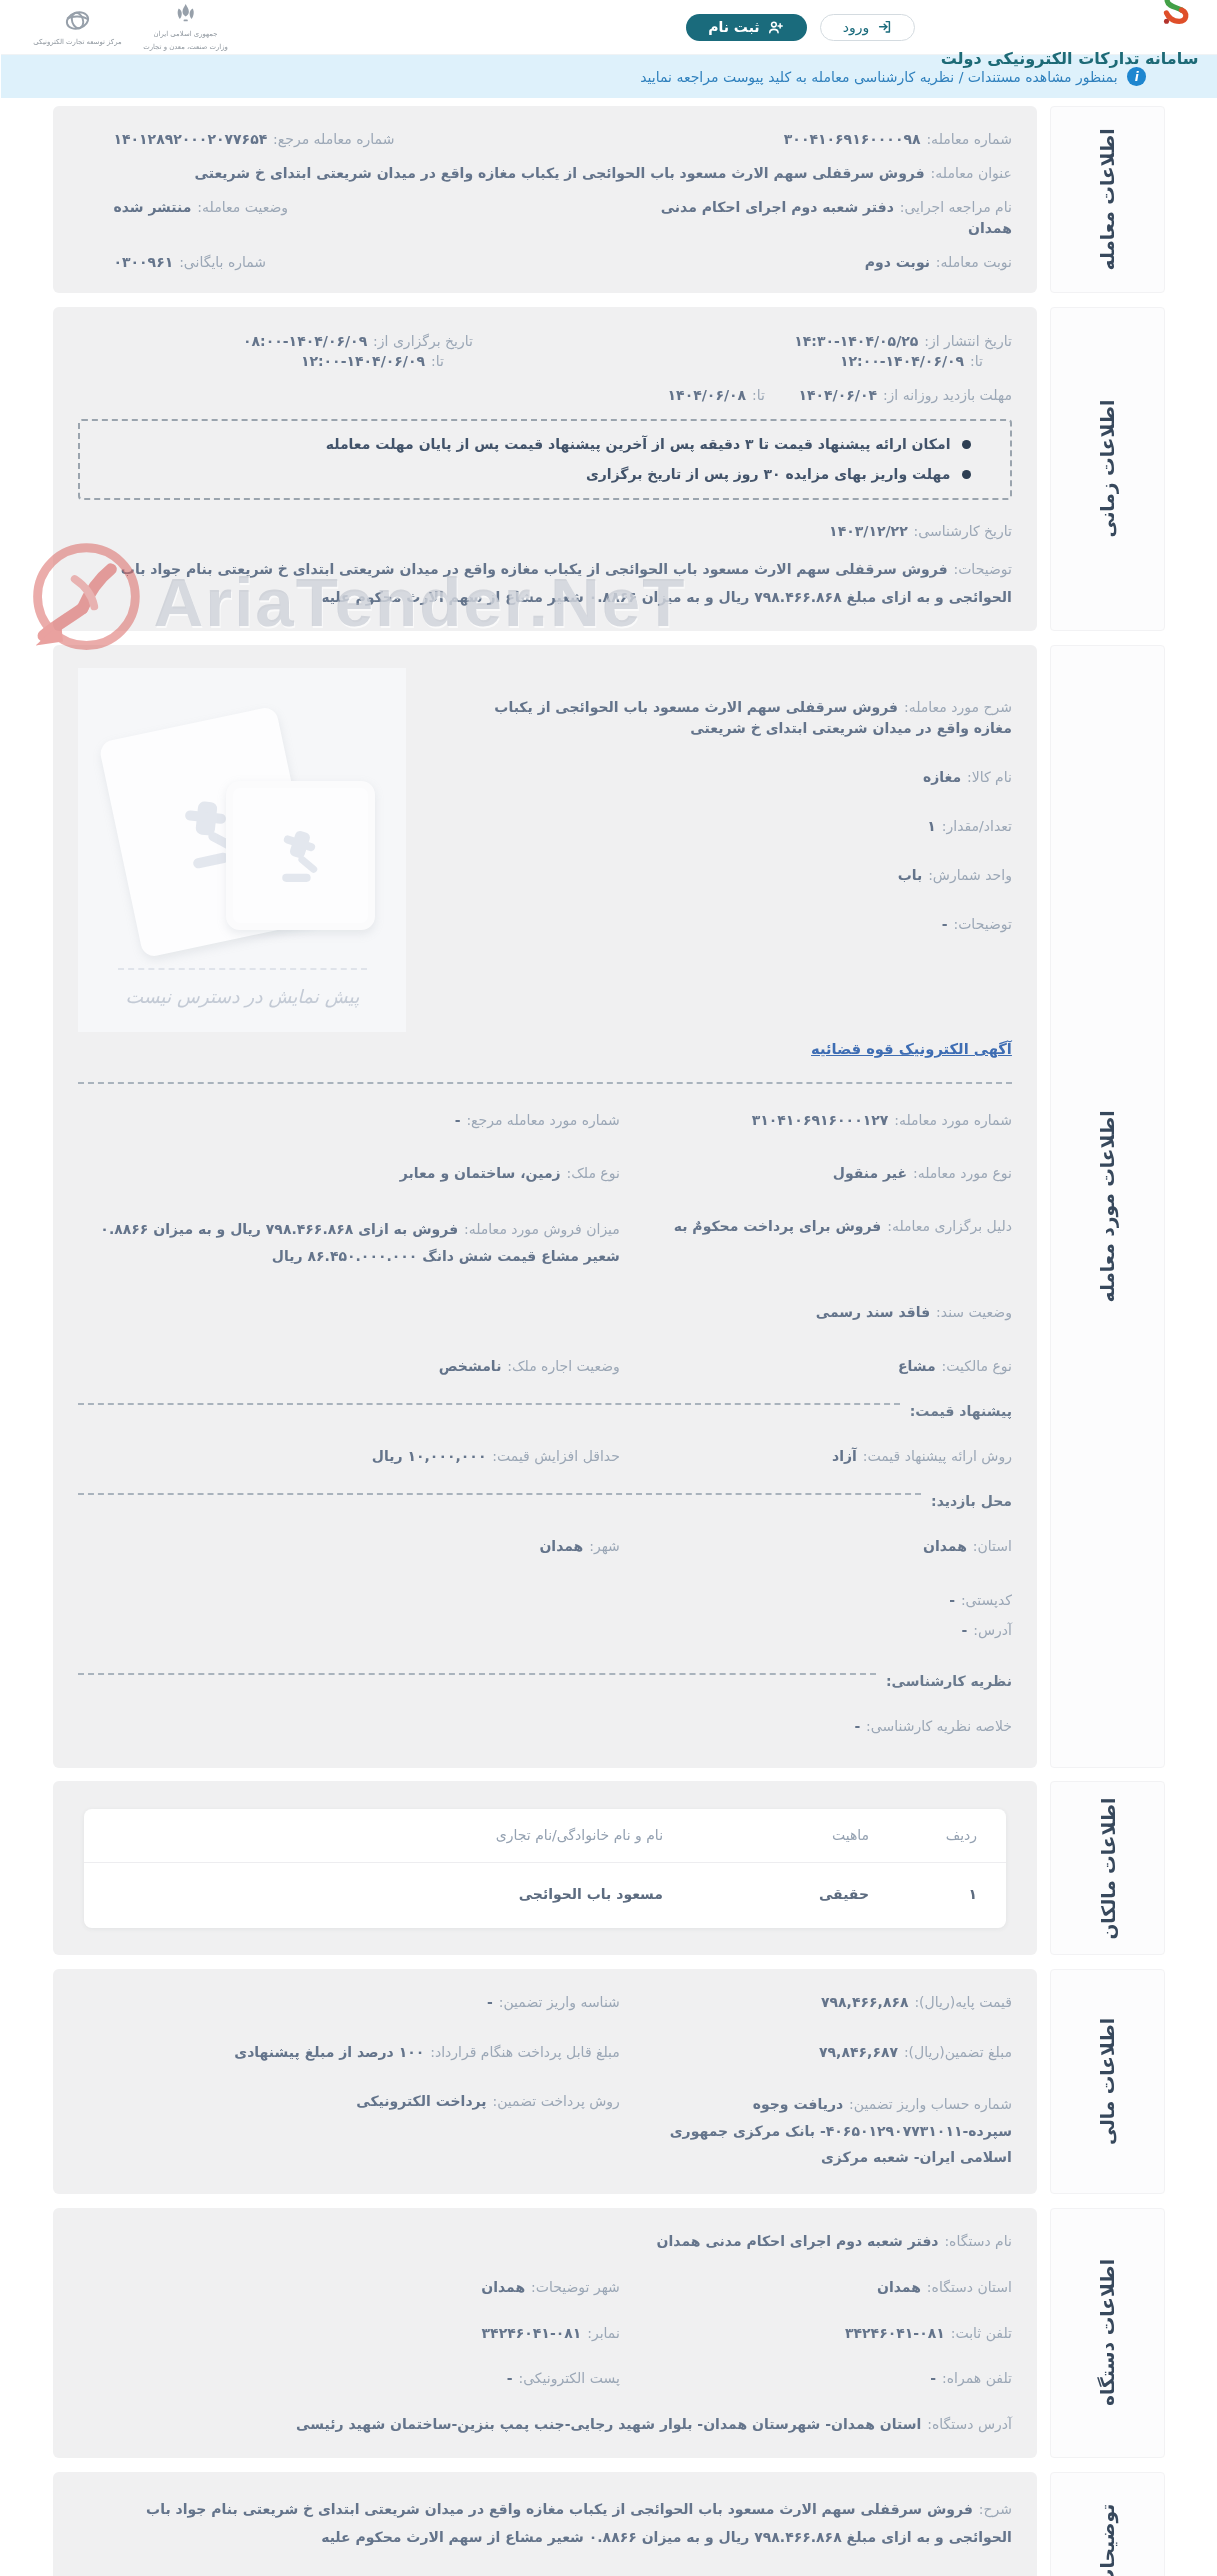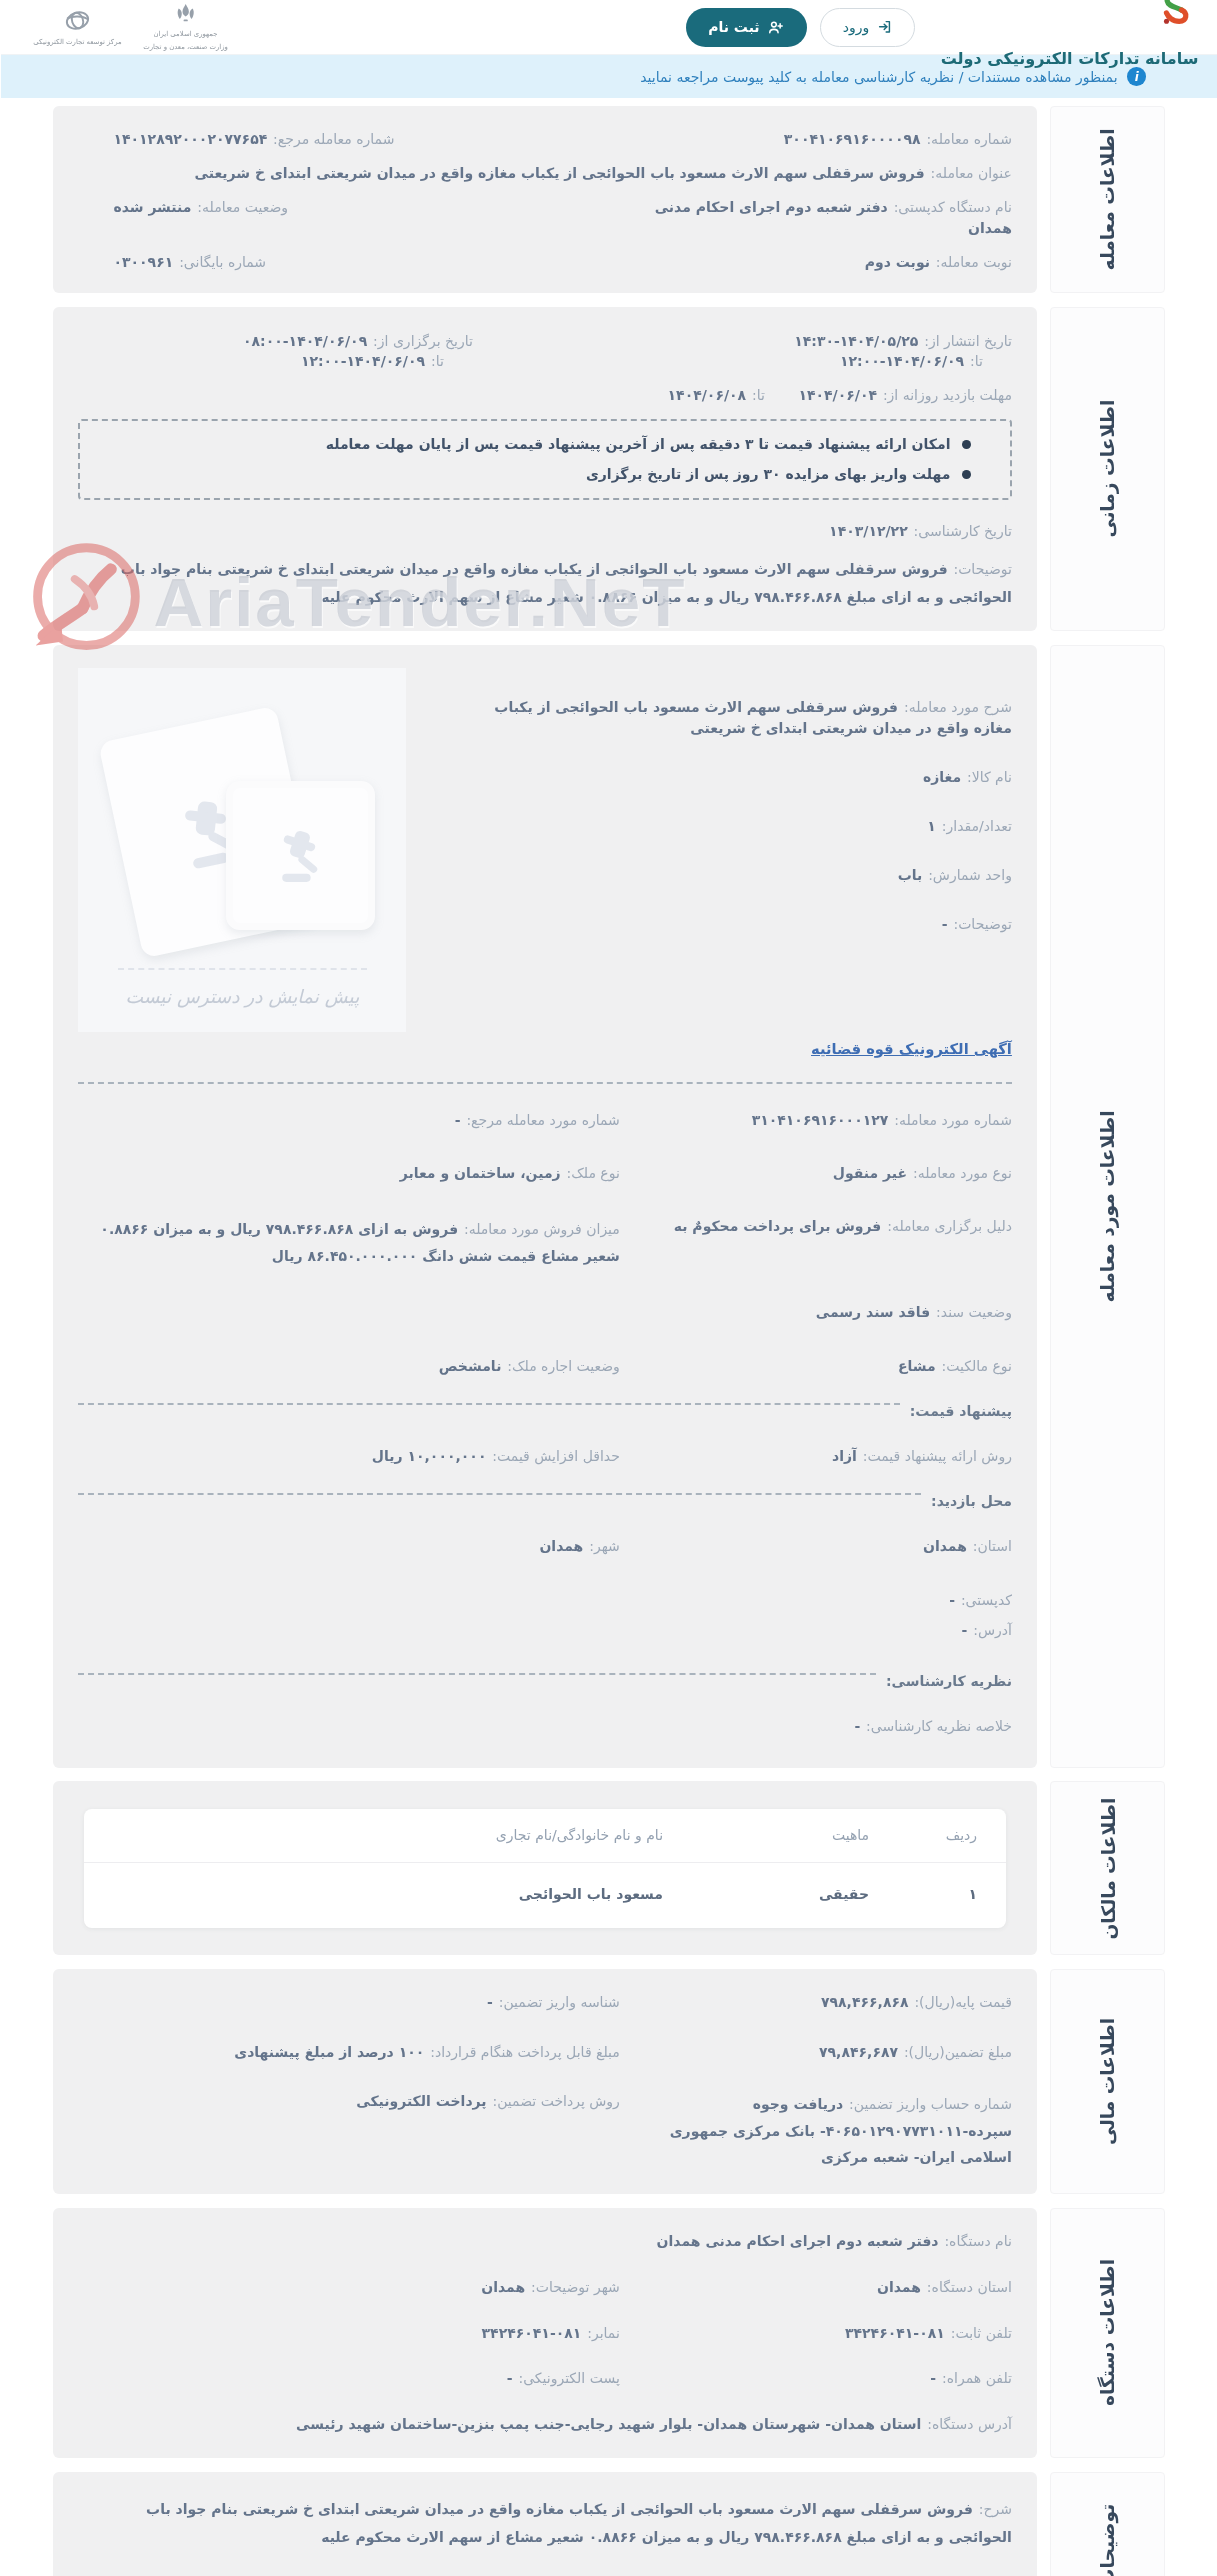--- a/index.html
+++ b/index.html
@@ -13,21 +13,21 @@
   
   .header {
     height:55px; display:flex; align-items:center;
     padding:0 19.6px 0 23.5px; background:#fff;
     border-bottom:1px solid #f0f3f5;
   }
   .brand { display:flex; align-items:flex-start; gap:24px;flex-direction:column; }
   .brand-title { color:#1d6a76; font-size:16px; font-weight:600; }
   .hdr-btn {
     display:inline-flex; align-items:center; gap:7.8px;
-    height:39px; padding:0 21.5px; border-radius:21.5px;
+    height:27px; padding:0 21.5px; border-radius:21.5px;
     font-size:14px; cursor:pointer; border:1px solid transparent;
     font-family:inherit;
   }
   .login-btn { background:#fff; border-color:#d4dbe0; color:#1a6b7c; margin-right:25.4px; }
   .register-btn { background:#1a6b7c; color:#fff; margin-right:13.7px; font-weight:600; }
   .hdr-spacer { flex:1; }
   .gov-logo { display:flex; flex-direction:column; align-items:center; gap:2px; width:108px; }
   .gov-logo .cap { font-size:6.9px; color:#8d959d; text-align:center; line-height:1.5; }
   
   .notice {
@@ -181,21 +181,21 @@
     </div>
     <div class="card deal">
       <div class="row">
         <div class="cell"><span class="lab">شماره معامله:</span><span class="val">۳۰۰۴۱۰۶۹۱۶۰۰۰۰۹۸</span></div>
         <div class="cell c2"><span class="lab">شماره معامله مرجع:</span><span class="val">۱۴۰۱۲۸۹۲۰۰۰۲۰۷۷۶۵۴</span></div>
       </div>
       <div class="row full">
         <div class="cell"><span class="lab">عنوان معامله:</span><span class="val">فروش سرقفلی سهم الارث مسعود باب الحوائجی از یکباب مغازه واقع در میدان شریعتی ابتدای خ شریعتی</span></div>
       </div>
       <div class="row">
-        <div class="cell"><span class="lab">نام دستگاه کدپستی:</span><span class="val">دفتر شعبه دوم اجرای احکام مدنی همدان</span></div>
+        <div class="cell"><span class="lab">نام مراجعه اجرایی:</span><span class="val">دفتر شعبه دوم اجرای احکام مدنی همدان</span></div>
         <div class="cell c2"><span class="lab">وضعیت معامله:</span><span class="val">منتشر شده</span></div>
       </div>
       <div class="row" style="margin-bottom:3.9px;">
         <div class="cell"><span class="lab">نوبت معامله:</span><span class="val">نوبت دوم</span></div>
         <div class="cell c2"><span class="lab">شماره بایگانی:</span><span class="val">۰۳۰۰۹۶۱</span></div>
       </div>
     </div>
   </section>
 
   <section class="section">

